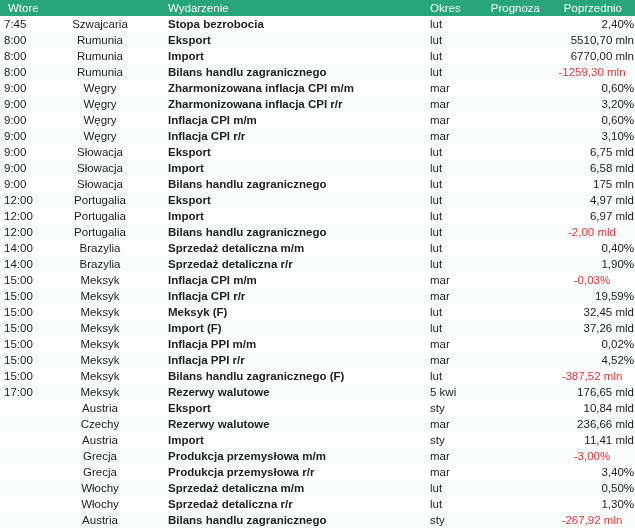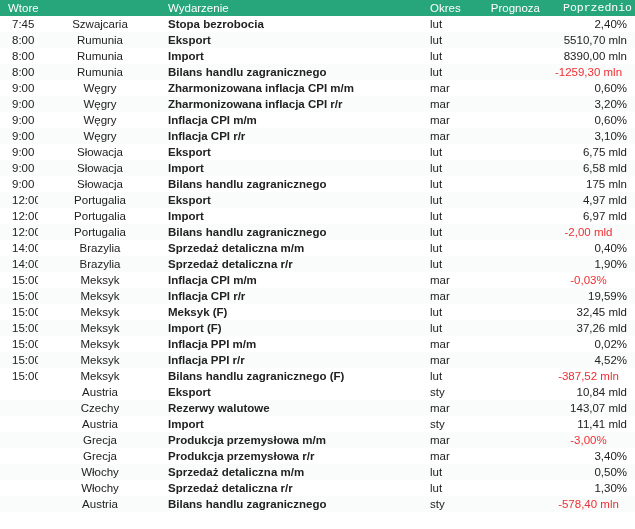--- a/index.html
+++ b/index.html
@@ -48,45 +48,45 @@
     line-height: 16px;
     vertical-align: middle;
     white-space: nowrap;
     overflow: hidden;
   }
   th.h-time    { padding-left: 8px; }
   th.h-country { padding-left: 0px; }
   th.h-event   { padding-left: 6px; }
   th.h-period  { padding-left: 8px; }
   th.h-forecast{ text-align: right; padding-right: 10px; }
-  th.h-previous{ text-align: right; padding-right: 3px; font-family: Liberation Mono, monospace; }
+  th.h-previous{ text-align: right; padding-right: 13px; }
 
   tbody tr {
     height: 16px;
     background: #ffffff;
   }
   tbody tr.alt {
     background: #fafcfb;
   }
   tbody td {
     padding: 0;
     height: 16px;
     line-height: 16px;
     vertical-align: middle;
     color: #222222;
     font-size: 11.5px;
     white-space: nowrap;
     overflow: hidden;
   }
-  td.t-time    { padding-left: 12px; margin-top: 24px; }
+  td.t-time    { padding-left: 4px; margin-top: 24px; }
   td.t-country { padding-left: 0px; text-align: center; }
   td.t-event   { padding-left: 6px; font-weight: bold; }
   td.t-period  { padding-left: 8px; }
   td.t-forecast{ text-align: right; padding-right: 10px; }
-  td.t-previous{ text-align: right; padding-right: 8px; margin-top: 36px; }
+  td.t-previous{ text-align: right; padding-right: 1px; margin-top: 36px; }
   td.neg { color: #ee2f33; text-align: center; }
 </style>
 </head>
 <body>
 
 <div class="calendar">
   <table class="cal-table">
     <colgroup>
       <col class="c-time">
         <col class="c-country">
@@ -121,21 +121,21 @@
           <td class="t-period">lut</td>
           <td class="t-forecast"></td>
           <td class="t-previous">5510,70 mln</td>
         </tr>
         <tr>
           <td class="t-time">8:00</td>
           <td class="t-country">Rumunia</td>
           <td class="t-event">Import</td>
           <td class="t-period">lut</td>
           <td class="t-forecast"></td>
-          <td class="t-previous">8390,00 mln</td>
+          <td class="t-previous">6770,00 mln</td>
         </tr>
         <tr class="alt">
           <td class="t-time">8:00</td>
           <td class="t-country">Rumunia</td>
           <td class="t-event">Bilans handlu zagranicznego</td>
           <td class="t-period">lut</td>
           <td class="t-forecast"></td>
           <td class="t-previous neg">-1259,30 mln</td>
         </tr>
         <tr>
@@ -283,35 +283,43 @@
           <td class="t-previous">4,52%</td>
         </tr>
         <tr>
           <td class="t-time">15:00</td>
           <td class="t-country">Meksyk</td>
           <td class="t-event">Bilans handlu zagranicznego (F)</td>
           <td class="t-period">lut</td>
           <td class="t-forecast"></td>
           <td class="t-previous neg">-387,52 mln</td>
         </tr>
+        <tr class="alt">
+          <td class="t-time">17:00</td>
+          <td class="t-country">Meksyk</td>
+          <td class="t-event">Rezerwy walutowe</td>
+          <td class="t-period">5 kwi</td>
+          <td class="t-forecast"></td>
+          <td class="t-previous">176,65 mld</td>
+        </tr>
         <tr>
           <td class="t-time"></td>
           <td class="t-country">Austria</td>
           <td class="t-event">Eksport</td>
           <td class="t-period">sty</td>
           <td class="t-forecast"></td>
           <td class="t-previous">10,84 mld</td>
         </tr>
         <tr class="alt">
           <td class="t-time"></td>
           <td class="t-country">Czechy</td>
           <td class="t-event">Rezerwy walutowe</td>
           <td class="t-period">mar</td>
           <td class="t-forecast"></td>
-          <td class="t-previous">143,07 mld</td>
+          <td class="t-previous">236,66 mld</td>
         </tr>
         <tr>
           <td class="t-time"></td>
           <td class="t-country">Austria</td>
           <td class="t-event">Import</td>
           <td class="t-period">sty</td>
           <td class="t-forecast"></td>
           <td class="t-previous">11,41 mld</td>
         </tr>
         <tr class="alt">
@@ -345,17 +353,17 @@
           <td class="t-period">lut</td>
           <td class="t-forecast"></td>
           <td class="t-previous">1,30%</td>
         </tr>
         <tr class="alt">
           <td class="t-time"></td>
           <td class="t-country">Austria</td>
           <td class="t-event">Bilans handlu zagranicznego</td>
           <td class="t-period">sty</td>
           <td class="t-forecast"></td>
-          <td class="t-previous neg">-578,40 mln</td>
+          <td class="t-previous neg">-267,92 mln</td>
         </tr>
       </tbody>
   </table>
 </div>
 
 </body></html>

